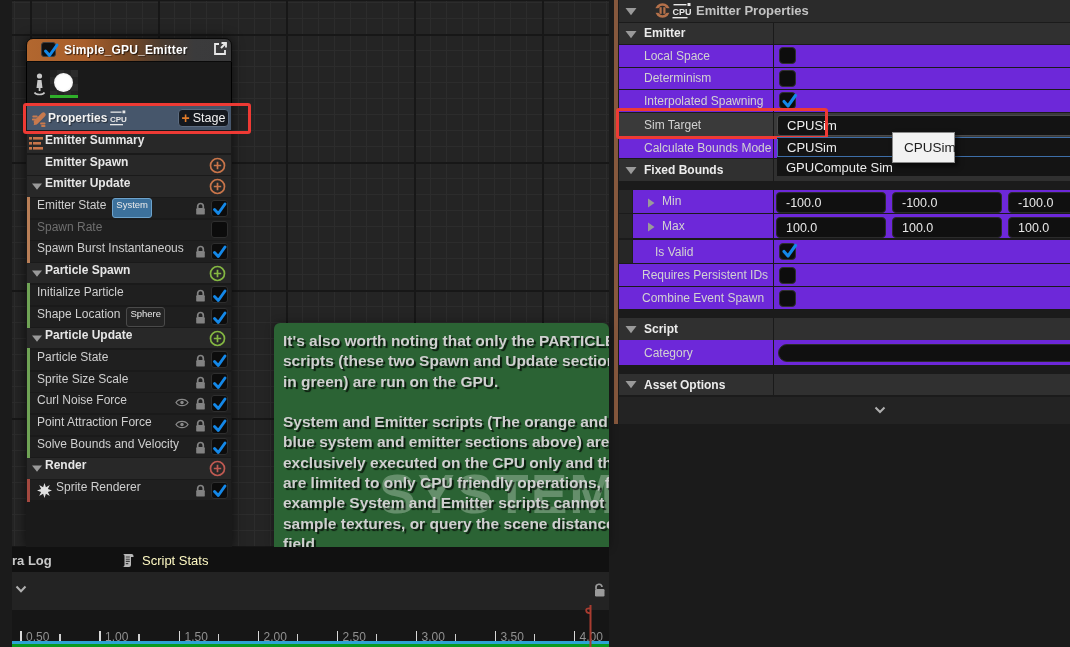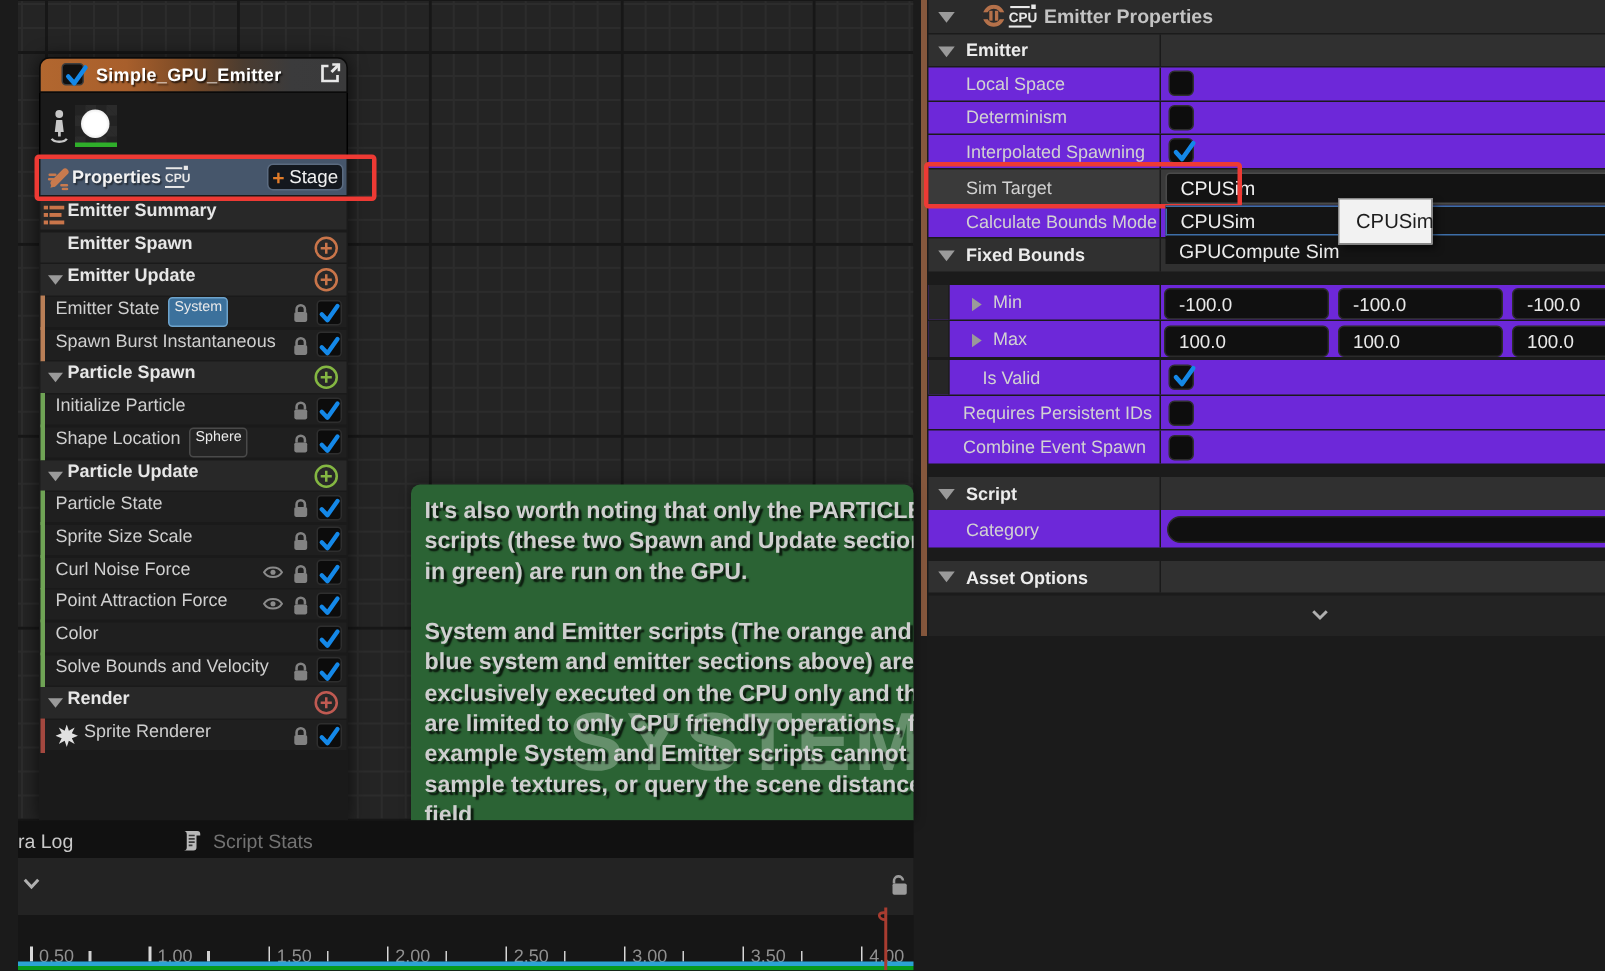--- a/index.html
+++ b/index.html
@@ -62,22 +62,22 @@
   
   #green{left:262px;top:323px;width:335px;height:224px;background:#2b6334;border-radius:6px 6px 0 0;
     overflow:hidden;box-shadow:0 0 8px rgba(0,0,0,.4);}
   #green .wm{position:absolute;left:105px;top:139px;font-size:55px;font-weight:bold;
     color:rgba(215,228,215,.34);letter-spacing:2px;}
   #green .txt{position:absolute;left:9px;top:8px;width:340px;font-size:15.5px;font-weight:bold;
     color:#cfcfcf;line-height:20.3px;text-shadow:2px 2px 1px rgba(0,0,0,.75);white-space:pre;}
   
   #bottom{left:0;top:547px;width:597px;height:100px;background:#191919;}
   #tabs{left:0;top:0;width:597px;height:25px;background:#111;}
-  #tabs .t1{position:absolute;left:0;top:6px;font-size:13px;color:#c9c9c9;}
-  #tabs .t2{position:absolute;left:130px;top:6px;font-size:13px;color:#737373;}
+  #tabs .t1{position:absolute;left:0;top:6px;font-size:13px;color:#c9c9c9;font-weight:bold;}
+  #tabs .t2{position:absolute;left:130px;top:6px;font-size:13px;color:#fef9c3;}
   #toolrow{left:0;top:25px;width:597px;height:38px;background:#232323;}
   #ruler{left:0;top:63px;width:597px;height:31px;background:#161616;}
   .tick{position:absolute;top:21px;width:1.5px;height:10px;background:#d8d8d8;}
   .tick.minor{top:23.5px;height:7.5px;background:#cfcfcf;}
   .tlbl{position:absolute;top:19.5px;font-size:12px;color:#909090;}
   #cyanline{left:0;top:94px;width:597px;height:2.5px;background:#2ba3d4;}
   #greenbar{left:0;top:96.5px;width:597px;height:3.5px;background:#089a20;}
   
   #details{left:597px;top:0;width:473px;height:647px;background:#1b1b1b;}
   .drow{position:absolute;left:10px;width:463px;background:#6d28d9;color:#d2d2d2;font-size:12px;
@@ -319,20 +319,25 @@
               <path d="M3.7 6V4.3a2.8 2.8 0 0 1 5.6 0V6" fill="none" stroke="#828282" stroke-width="1.7"></path>
               <rect x="2.2" y="6" width="8.6" height="6.6" rx="1.2" fill="#828282"></rect>
             </svg></span>
           <span class="cbx"></span>
           <svg class="ric" style="right:3px;top:3px" width="17" height="16" viewBox="0 0 17 16">
             <path d="M3.5 8.5l3.8 4L14 3" fill="none" stroke="#1488e8" stroke-width="2.9" stroke-linecap="round" stroke-linejoin="round"></path>
           </svg>
         </div>
       <div class="srow">
           <div class="stripe" style="background:#b97f57"></div>
+          <span class="lbl gray">Spawn Rate</span>
+          <span class="cbx"></span>
+        </div>
+      <div class="srow">
+          <div class="stripe" style="background:#b97f57"></div>
           <span class="lbl">Spawn Burst Instantaneous</span>
           <span class="lockic"><svg width="13" height="14" viewBox="0 0 13 14">
               <path d="M3.7 6V4.3a2.8 2.8 0 0 1 5.6 0V6" fill="none" stroke="#828282" stroke-width="1.7"></path>
               <rect x="2.2" y="6" width="8.6" height="6.6" rx="1.2" fill="#828282"></rect>
             </svg></span>
           <span class="cbx"></span>
           <svg class="ric" style="right:3px;top:3px" width="17" height="16" viewBox="0 0 17 16">
             <path d="M3.5 8.5l3.8 4L14 3" fill="none" stroke="#1488e8" stroke-width="2.9" stroke-linecap="round" stroke-linejoin="round"></path>
           </svg>
         </div>
@@ -425,28 +430,20 @@
           <div class="stripe" style="background:#6fa355"></div>
           <span class="lbl">Point Attraction Force</span>
           <span class="eyeic"><svg width="14" height="11" viewBox="0 0 14 11">
               <path d="M1 5.5c2.5-4.2 9.5-4.2 12 0-2.5 4.2-9.5 4.2-12 0z" fill="none" stroke="#8a8a8a" stroke-width="1.3"></path>
               <circle cx="7" cy="5.5" r="1.7" fill="#8a8a8a"></circle>
             </svg></span>
           <span class="lockic"><svg width="13" height="14" viewBox="0 0 13 14">
               <path d="M3.7 6V4.3a2.8 2.8 0 0 1 5.6 0V6" fill="none" stroke="#828282" stroke-width="1.7"></path>
               <rect x="2.2" y="6" width="8.6" height="6.6" rx="1.2" fill="#828282"></rect>
             </svg></span>
-          <span class="cbx"></span>
-          <svg class="ric" style="right:3px;top:3px" width="17" height="16" viewBox="0 0 17 16">
-            <path d="M3.5 8.5l3.8 4L14 3" fill="none" stroke="#1488e8" stroke-width="2.9" stroke-linecap="round" stroke-linejoin="round"></path>
-          </svg>
-        </div>
-      <div class="srow">
-          <div class="stripe" style="background:#6fa355"></div>
-          <span class="lbl">Color</span>
           <span class="cbx"></span>
           <svg class="ric" style="right:3px;top:3px" width="17" height="16" viewBox="0 0 17 16">
             <path d="M3.5 8.5l3.8 4L14 3" fill="none" stroke="#1488e8" stroke-width="2.9" stroke-linecap="round" stroke-linejoin="round"></path>
           </svg>
         </div>
       <div class="srow">
           <div class="stripe" style="background:#6fa355"></div>
           <span class="lbl">Solve Bounds and Velocity</span>
           <span class="lockic"><svg width="13" height="14" viewBox="0 0 13 14">
               <path d="M3.7 6V4.3a2.8 2.8 0 0 1 5.6 0V6" fill="none" stroke="#828282" stroke-width="1.7"></path>

